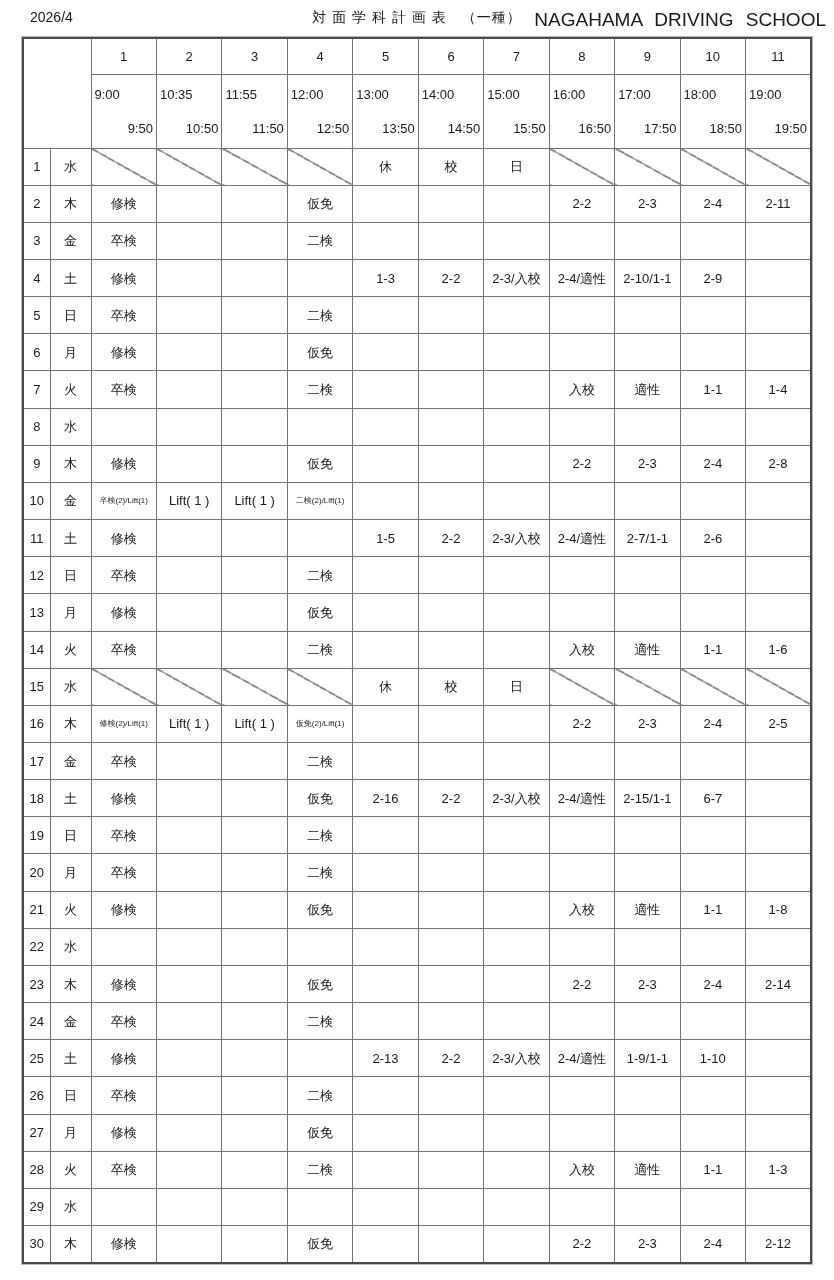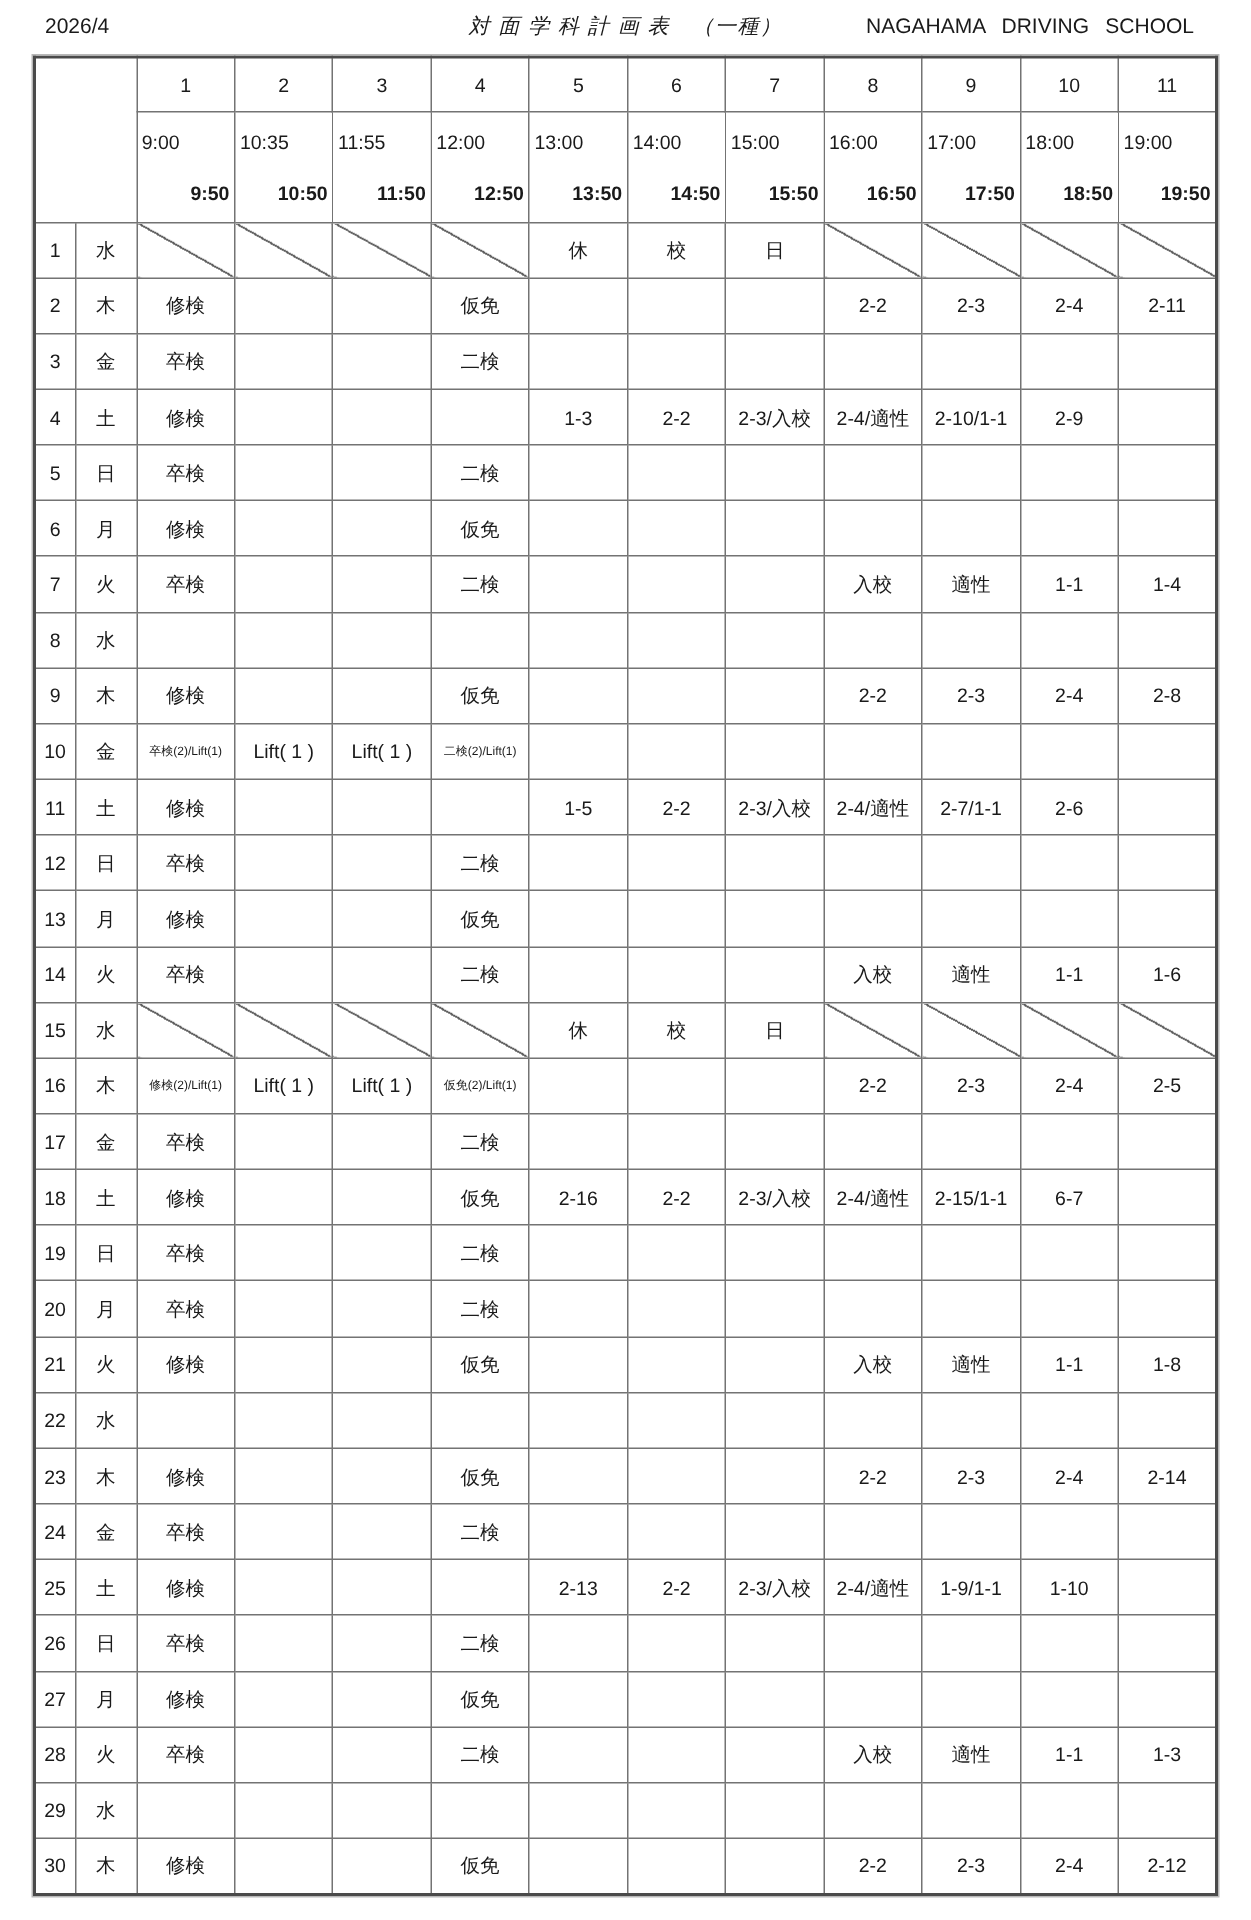--- a/index.html
+++ b/index.html
@@ -9,43 +9,43 @@
     --bg:#ffffff;
   }
   html,body{margin:0;padding:0;}
   body{
     width:834px;height:1280px;position:relative;
     background:var(--bg);color:var(--text);
     font-family:"Liberation Sans","DejaVu Sans",sans-serif;
     -webkit-font-smoothing:antialiased;
   }
   .date{position:absolute;left:30px;top:9px;font-size:14px;}
-  .title{position:absolute;left:50%;top:9px;transform:translateX(-50%);font-size:14px;letter-spacing:1px;white-space:nowrap;font-style:italic;}
-  .school{position:absolute;right:38px;top:9px;font-size:14px;word-spacing:7px;white-space:nowrap;text-align:right;}
+  .title{position:absolute;left:50%;top:9px;transform:translateX(-50%);font-size:14px;letter-spacing:1px;white-space:nowrap;}
+  .school{position:absolute;right:8px;top:9px;font-size:19px;word-spacing:7px;white-space:nowrap;text-align:right;}
 
   table.sched{
     position:absolute;left:22px;top:37px;width:790px;
     border-collapse:collapse;table-layout:fixed;
     border:2px solid var(--outer);
     outline:1px solid #b8b8b8;
   }
   .sched th,.sched td{
     border:1px solid var(--grid);
     padding:0;margin:0;
     font-weight:normal;
     text-align:center;vertical-align:middle;
     font-size:13px;line-height:1;
     white-space:nowrap;overflow:hidden;
     background:var(--bg);
   }
   tr.num-row{height:36px;}
   tr.time-row{height:74px;}
   th.time-cell{position:relative;}
   th.time-cell .start{position:absolute;left:3px;top:13px;}
-  th.time-cell .end{position:absolute;right:3px;bottom:13px;font-weight:bold;}
+  th.time-cell .end{position:absolute;right:3px;bottom:13px;}
   tbody tr{height:37.17px;}
   td.cell.small{font-size:8px;}
   td.cell.diag{
     background-image:linear-gradient(to top right,
       transparent calc(50% - 0.6px),
       #5a5a5a calc(50% - 0.6px),
       #5a5a5a calc(50% + 0.6px),
       transparent calc(50% + 0.6px));
   }
 </style>

